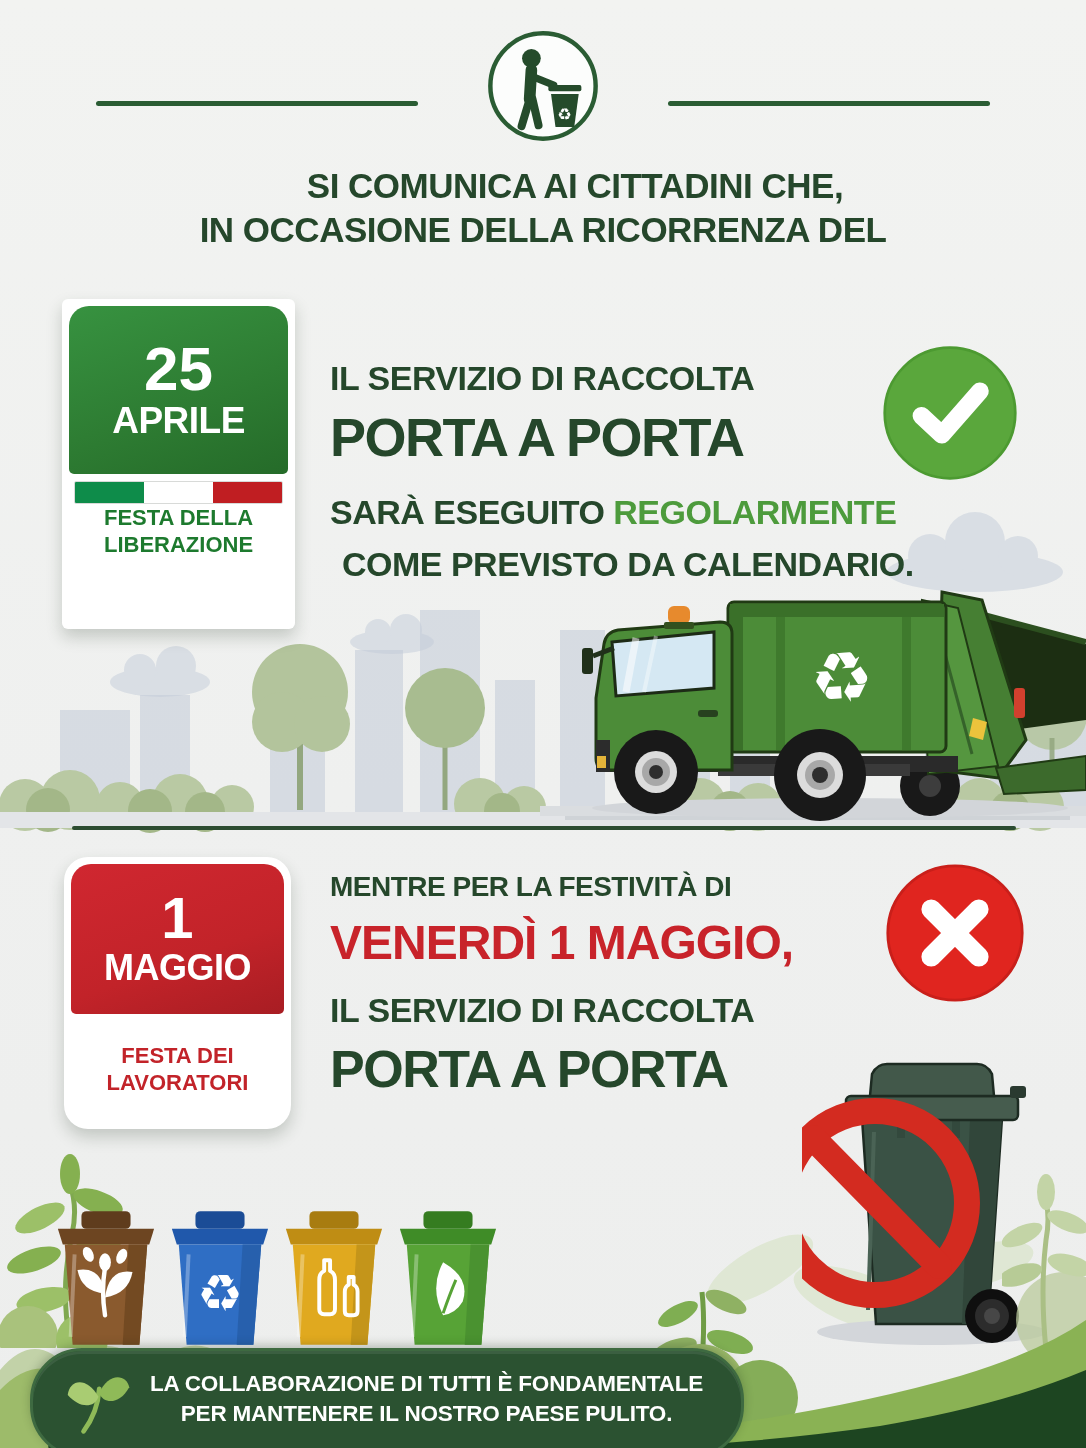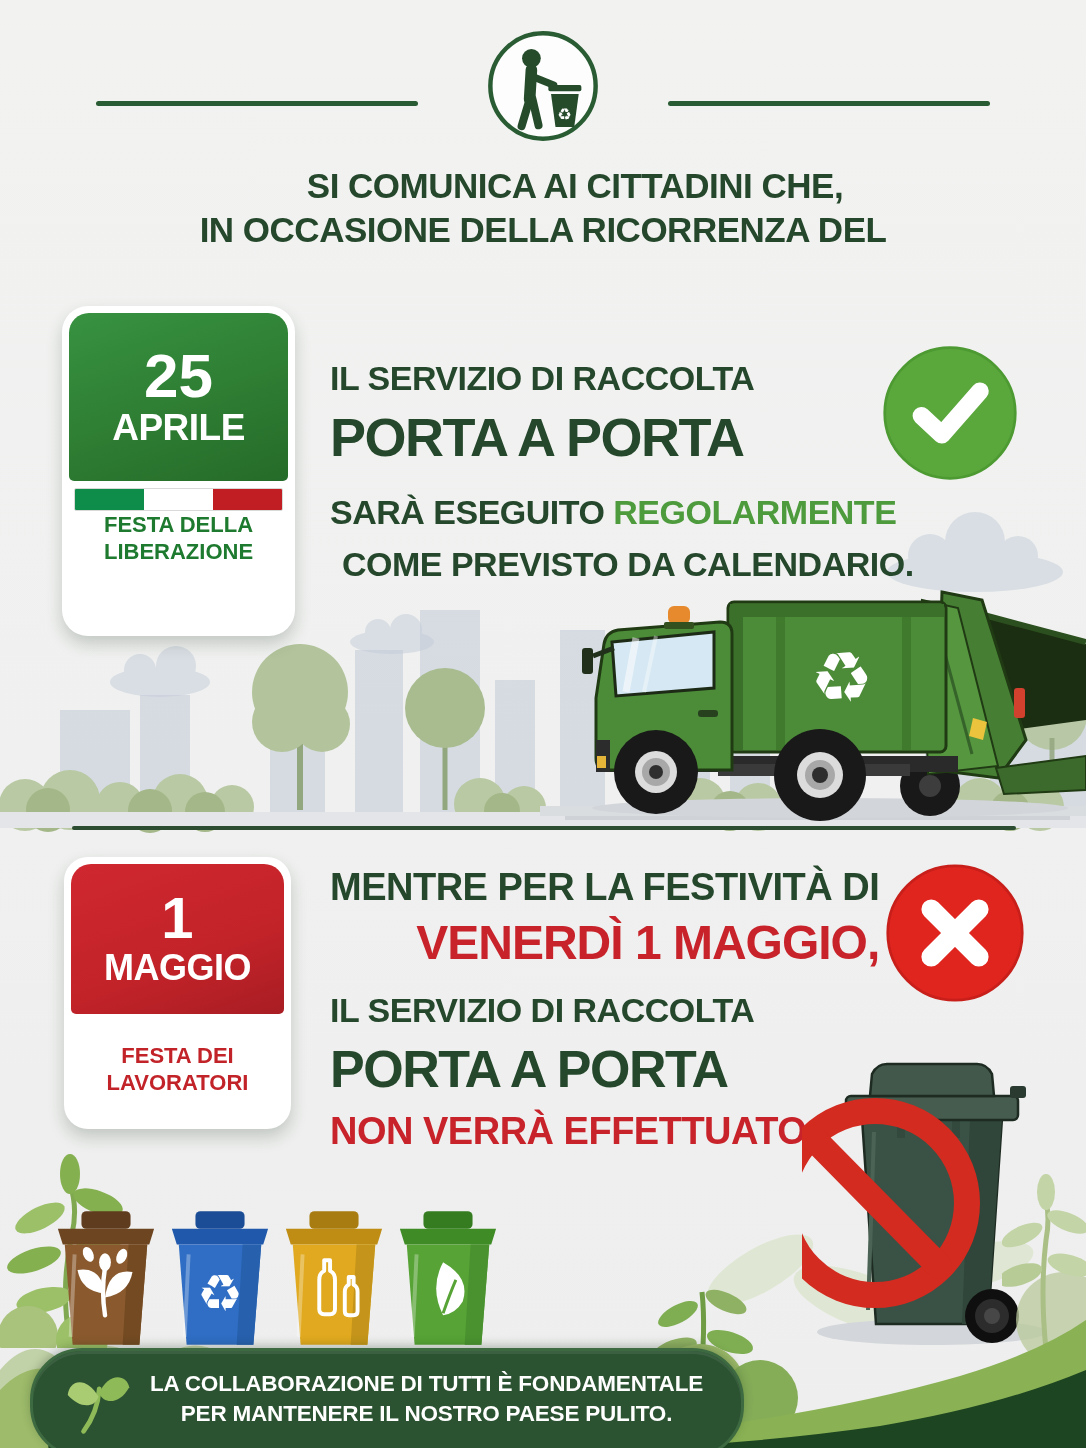--- a/index.html
+++ b/index.html
@@ -36,21 +36,21 @@
   .card-month.may{font-size:36px;}
   .flag{display:flex;height:21px;margin:7px 5px 0 5px;border:1px solid #d8dad8;border-radius:2px;overflow:hidden;}
   .flag span{flex:1;}
   .holiday{text-align:center;font-weight:800;font-size:22px;line-height:27px;}
   .holiday.green{color:var(--holiday-green);}
   .holiday.red{color:var(--card-red);}
   
   .msg{left:330px;color:var(--ink);font-weight:800;letter-spacing:-.5px;}
   .m-l{display:block;}
   .t34{font-size:34px;line-height:44px;}
-  .t33{font-size:38px;line-height:42px;}
+  .t33{font-size:28px;line-height:42px;}
   .t54{font-size:54px;line-height:66px;letter-spacing:-1.5px;}
   .t52{font-size:52px;line-height:62px;letter-spacing:-1.5px;}
   .t48{font-size:48px;line-height:62px;letter-spacing:-1px;text-align:right;}
   .t38{font-size:38px;line-height:50px;}
   .green-accent{color:var(--accent);}
   .red-accent{color:var(--red-text);}
   .mt4{margin-top:4px;}.mt6{margin-top:6px;}.mt8{margin-top:8px;margin-left:12px;}
   .mt14{margin-top:14px;}.mt20{margin-top:20px;}
   
   .divider{left:72px;top:826px;width:944px;height:4px;background:#2c4c31;border-radius:2px;}
@@ -149,21 +149,21 @@
       <path d="M53 79 L60 109" stroke="#254b2b" stroke-width="9" stroke-linecap="round"></path>
       <path d="M74 74 L105 74 L100 111 L79 111 Z"></path>
       <rect x="71" y="64" width="37" height="7" rx="2"></rect>
     </g>
     <text x="89" y="103" font-size="18" fill="#ffffff" text-anchor="middle">♻</text>
   </svg>
 
   <div class="abs headline l1 nowrap">SI COMUNICA AI CITTADINI CHE,</div>
   <div class="abs headline l2 nowrap">IN OCCASIONE DELLA RICORRENZA DEL</div>
 
-  <div class="abs card" style="left:62px;top:306px;width:233px;height:330px;">
+  <div class="abs card" style="left:62px;top:299px;width:233px;height:330px;border-radius:6px;">
     <div class="card-top green" style="height:168px;">
       <div class="card-day">25</div>
       <div class="card-month">APRILE</div>
     </div>
     <div class="flag">
       <span style="background:var(--flag-green)"></span>
         <span style="background:#ffffff"></span>
         <span style="background:var(--flag-red)"></span>
     </div>
     <div class="holiday green">
@@ -244,21 +244,20 @@
       <div>FESTA DEI</div>
       <div>LAVORATORI</div>
     </div>
   </div>
 
   <div class="abs msg" style="top:866px;">
     <span class="m-l t33 nowrap">MENTRE PER LA FESTIVITÀ DI</span>
     <span class="m-l t48 nowrap red-accent mt4">VENERDÌ 1 MAGGIO,</span>
     <span class="m-l t34 nowrap mt14">IL SERVIZIO DI RACCOLTA</span>
     <span class="m-l t52 nowrap mt6">PORTA A PORTA</span>
-    <span class="m-l t38 nowrap red-accent mt6">NON VERRÀ EFFETTUATO</span>
   </div>
 
   <svg class="abs" style="left:885px;top:863px" width="140" height="140" viewBox="0 0 100 100">
     <circle cx="50" cy="50" r="48" fill="#e0251f"></circle>
     <circle cx="50" cy="50" r="48" fill="none" stroke="#c91f1a" stroke-width="2"></circle>
     <path d="M33 33 L67 67 M67 33 L33 67" stroke="#ffffff" stroke-width="14" stroke-linecap="round"></path>
   </svg>
 
   <svg class="abs" style="left:0;top:1230px" width="1086" height="218" viewBox="0 0 1086 218">
     <g fill="#dee7d2" opacity="0.9">

